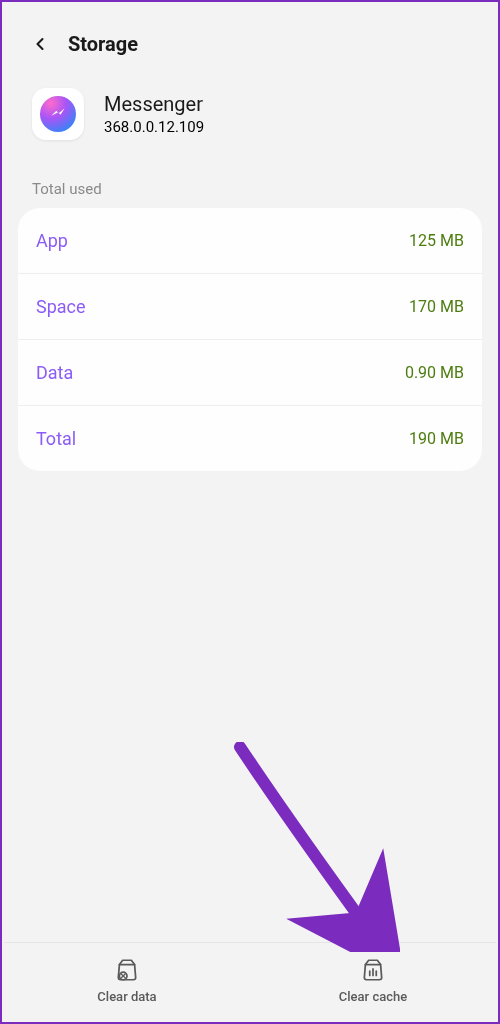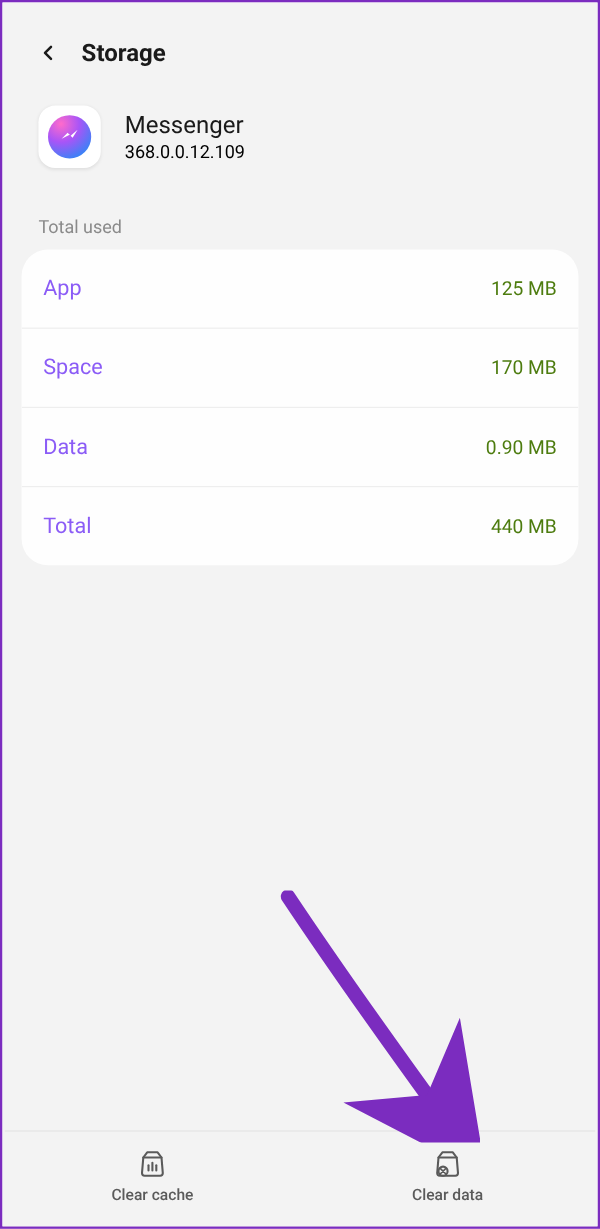--- a/index.html
+++ b/index.html
@@ -179,46 +179,46 @@
     <div class="row">
       <span class="row-label">Space</span>
       <span class="row-value">170 MB</span>
     </div>
     <div class="row">
       <span class="row-label">Data</span>
       <span class="row-value">0.90 MB</span>
     </div>
     <div class="row">
       <span class="row-label">Total</span>
-      <span class="row-value">440 MB</span>
+      <span class="row-value">190 MB</span>
     </div>
   </div>
 
   <div class="spacer"></div>
 
   <div class="bottom-bar">
+    <div class="bottom-btn">
+      <svg class="btn-icon" viewBox="0 0 24 24" fill="none" stroke="#5a5a5a" stroke-width="1.6" stroke-linecap="round" stroke-linejoin="round">
+        <path d="M5 7 L19 7 L20 19 A2 2 0 0 1 18 21 L6 21 A2 2 0 0 1 4 19 Z"></path>
+        <path d="M5 7 L8 3 L16 3 L19 7"></path>
+        <circle cx="8.5" cy="17.5" r="3.5" fill="#f3f3f3"></circle>
+        <path d="M6.5 15.5 L10.5 19.5 M10.5 15.5 L6.5 19.5" stroke-width="1.3"></path>
+      </svg>
+      <span class="bottom-btn-label">Clear data</span>
+    </div>
     <div class="bottom-btn">
       <svg class="btn-icon" viewBox="0 0 24 24" fill="none" stroke="#5a5a5a" stroke-width="1.6" stroke-linecap="round" stroke-linejoin="round">
         <path d="M5 7 L19 7 L20 19 A2 2 0 0 1 18 21 L6 21 A2 2 0 0 1 4 19 Z"></path>
         <path d="M5 7 L8 3 L16 3 L19 7"></path>
         <line x1="9" y1="13" x2="9" y2="17"></line>
         <line x1="12" y1="11" x2="12" y2="17"></line>
         <line x1="15" y1="13" x2="15" y2="17"></line>
       </svg>
       <span class="bottom-btn-label">Clear cache</span>
     </div>
-    <div class="bottom-btn">
-      <svg class="btn-icon" viewBox="0 0 24 24" fill="none" stroke="#5a5a5a" stroke-width="1.6" stroke-linecap="round" stroke-linejoin="round">
-        <path d="M5 7 L19 7 L20 19 A2 2 0 0 1 18 21 L6 21 A2 2 0 0 1 4 19 Z"></path>
-        <path d="M5 7 L8 3 L16 3 L19 7"></path>
-        <circle cx="8.5" cy="17.5" r="3.5" fill="#f3f3f3"></circle>
-        <path d="M6.5 15.5 L10.5 19.5 M10.5 15.5 L6.5 19.5" stroke-width="1.3"></path>
-      </svg>
-      <span class="bottom-btn-label">Clear data</span>
-    </div>
   </div>
 </div>
 
 <svg class="arrow-overlay" width="180" height="210" viewBox="0 0 180 210">
   <defs>
     <marker id="arrowhead" markerWidth="12" markerHeight="12" refX="6" refY="6" orient="auto">
       <path d="M1 1 L11 6 L1 11 L4 6 Z" fill="#7b2cbf"></path>
     </marker>
   </defs>
   <path d="M 20 5 Q 70 80 150 190" stroke="#7b2cbf" stroke-width="12" fill="none" stroke-linecap="round" marker-end="url(#arrowhead)"></path>

